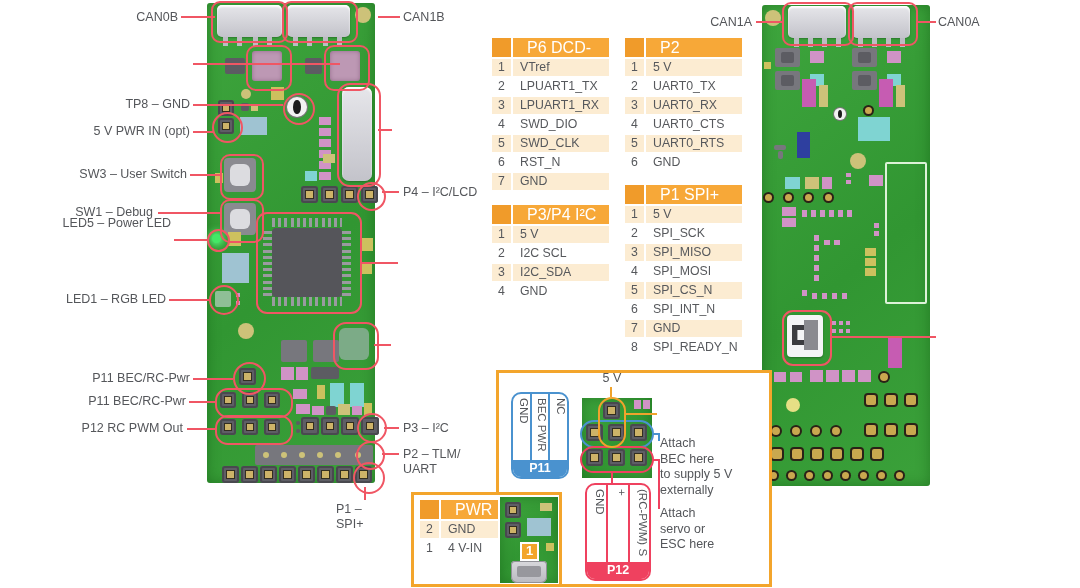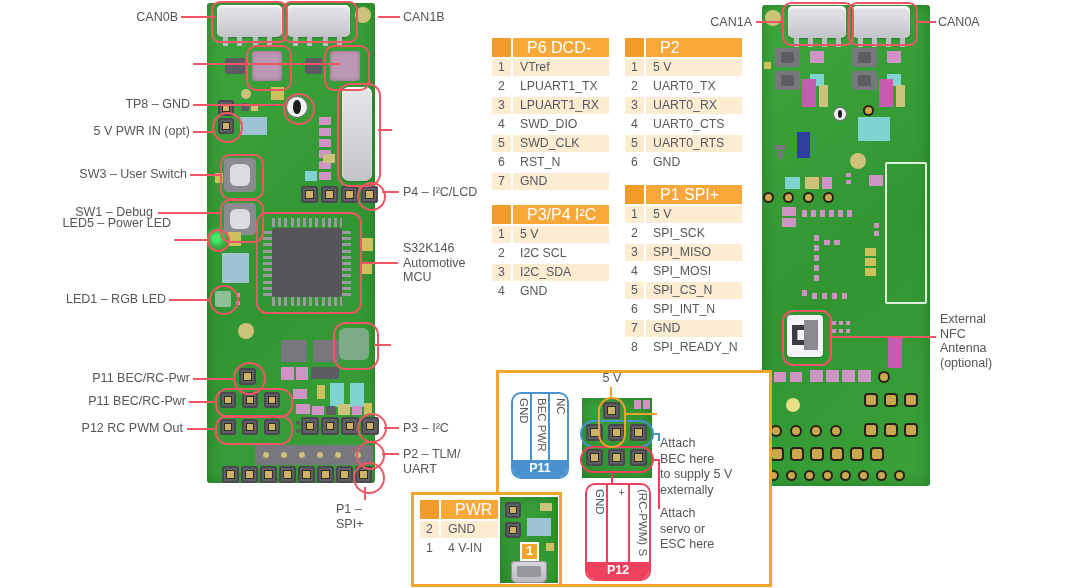--- a/index.html
+++ b/index.html
@@ -374,32 +374,25 @@
   <div class="lbl r" style="left:80px;top:124px;width:110px">5 V PWR IN (opt)</div>
   <div class="lbl r" style="left:65px;top:167px;width:122px">SW3 – User Switch</div>
   <div class="lbl r" style="left:75px;top:205px;width:78px">SW1 – Debug</div>
   <div class="lbl r" style="left:55px;top:216px;width:116px">LED5 – Power LED</div>
   <div class="lbl r" style="left:60px;top:292px;width:106px">LED1 – RGB LED</div>
   <div class="lbl r" style="left:85px;top:371px;width:105px">P11 BEC/RC-Pwr</div>
   <div class="lbl r" style="left:81px;top:394px;width:105px">P11 BEC/RC-Pwr</div>
   <div class="lbl r" style="left:75px;top:421px;width:108px">P12 RC PWM Out</div>
   <div class="lbl" style="left:336px;top:502px;width:56px">P1 – SPI+</div>
   <div class="lbl" style="left:403px;top:185px;width:88px">P4 – I²C/LCD</div>
-  <div class="lbl" style="left:403px;top:241px;width:80px">S32K146
-Automotive
-MCU</div>
   <div class="lbl" style="left:403px;top:421px;width:60px">P3 – I²C</div>
   <div class="lbl" style="left:403px;top:447px;width:64px">P2 – TLM/
 UART</div>
   <div class="lbl r" style="left:700px;top:15px;width:52px">CAN1A</div>
   <div class="lbl" style="left:938px;top:15px;width:56px">CAN0A</div>
-  <div class="lbl" style="left:940px;top:312px;width:78px">External
-NFC
-Antenna
-(optional)</div>
 
   <div class="ptable" style="left:492px;top:38px">
     <div class="thead">
         <div class="hcorner"></div>
         <div class="htitle">P6 DCD-LZ</div>
       </div>
     <div class="tbody">
         <div class="trow">
           <span class="tnum">1</span>
           <span class="tname">VTref</span>

